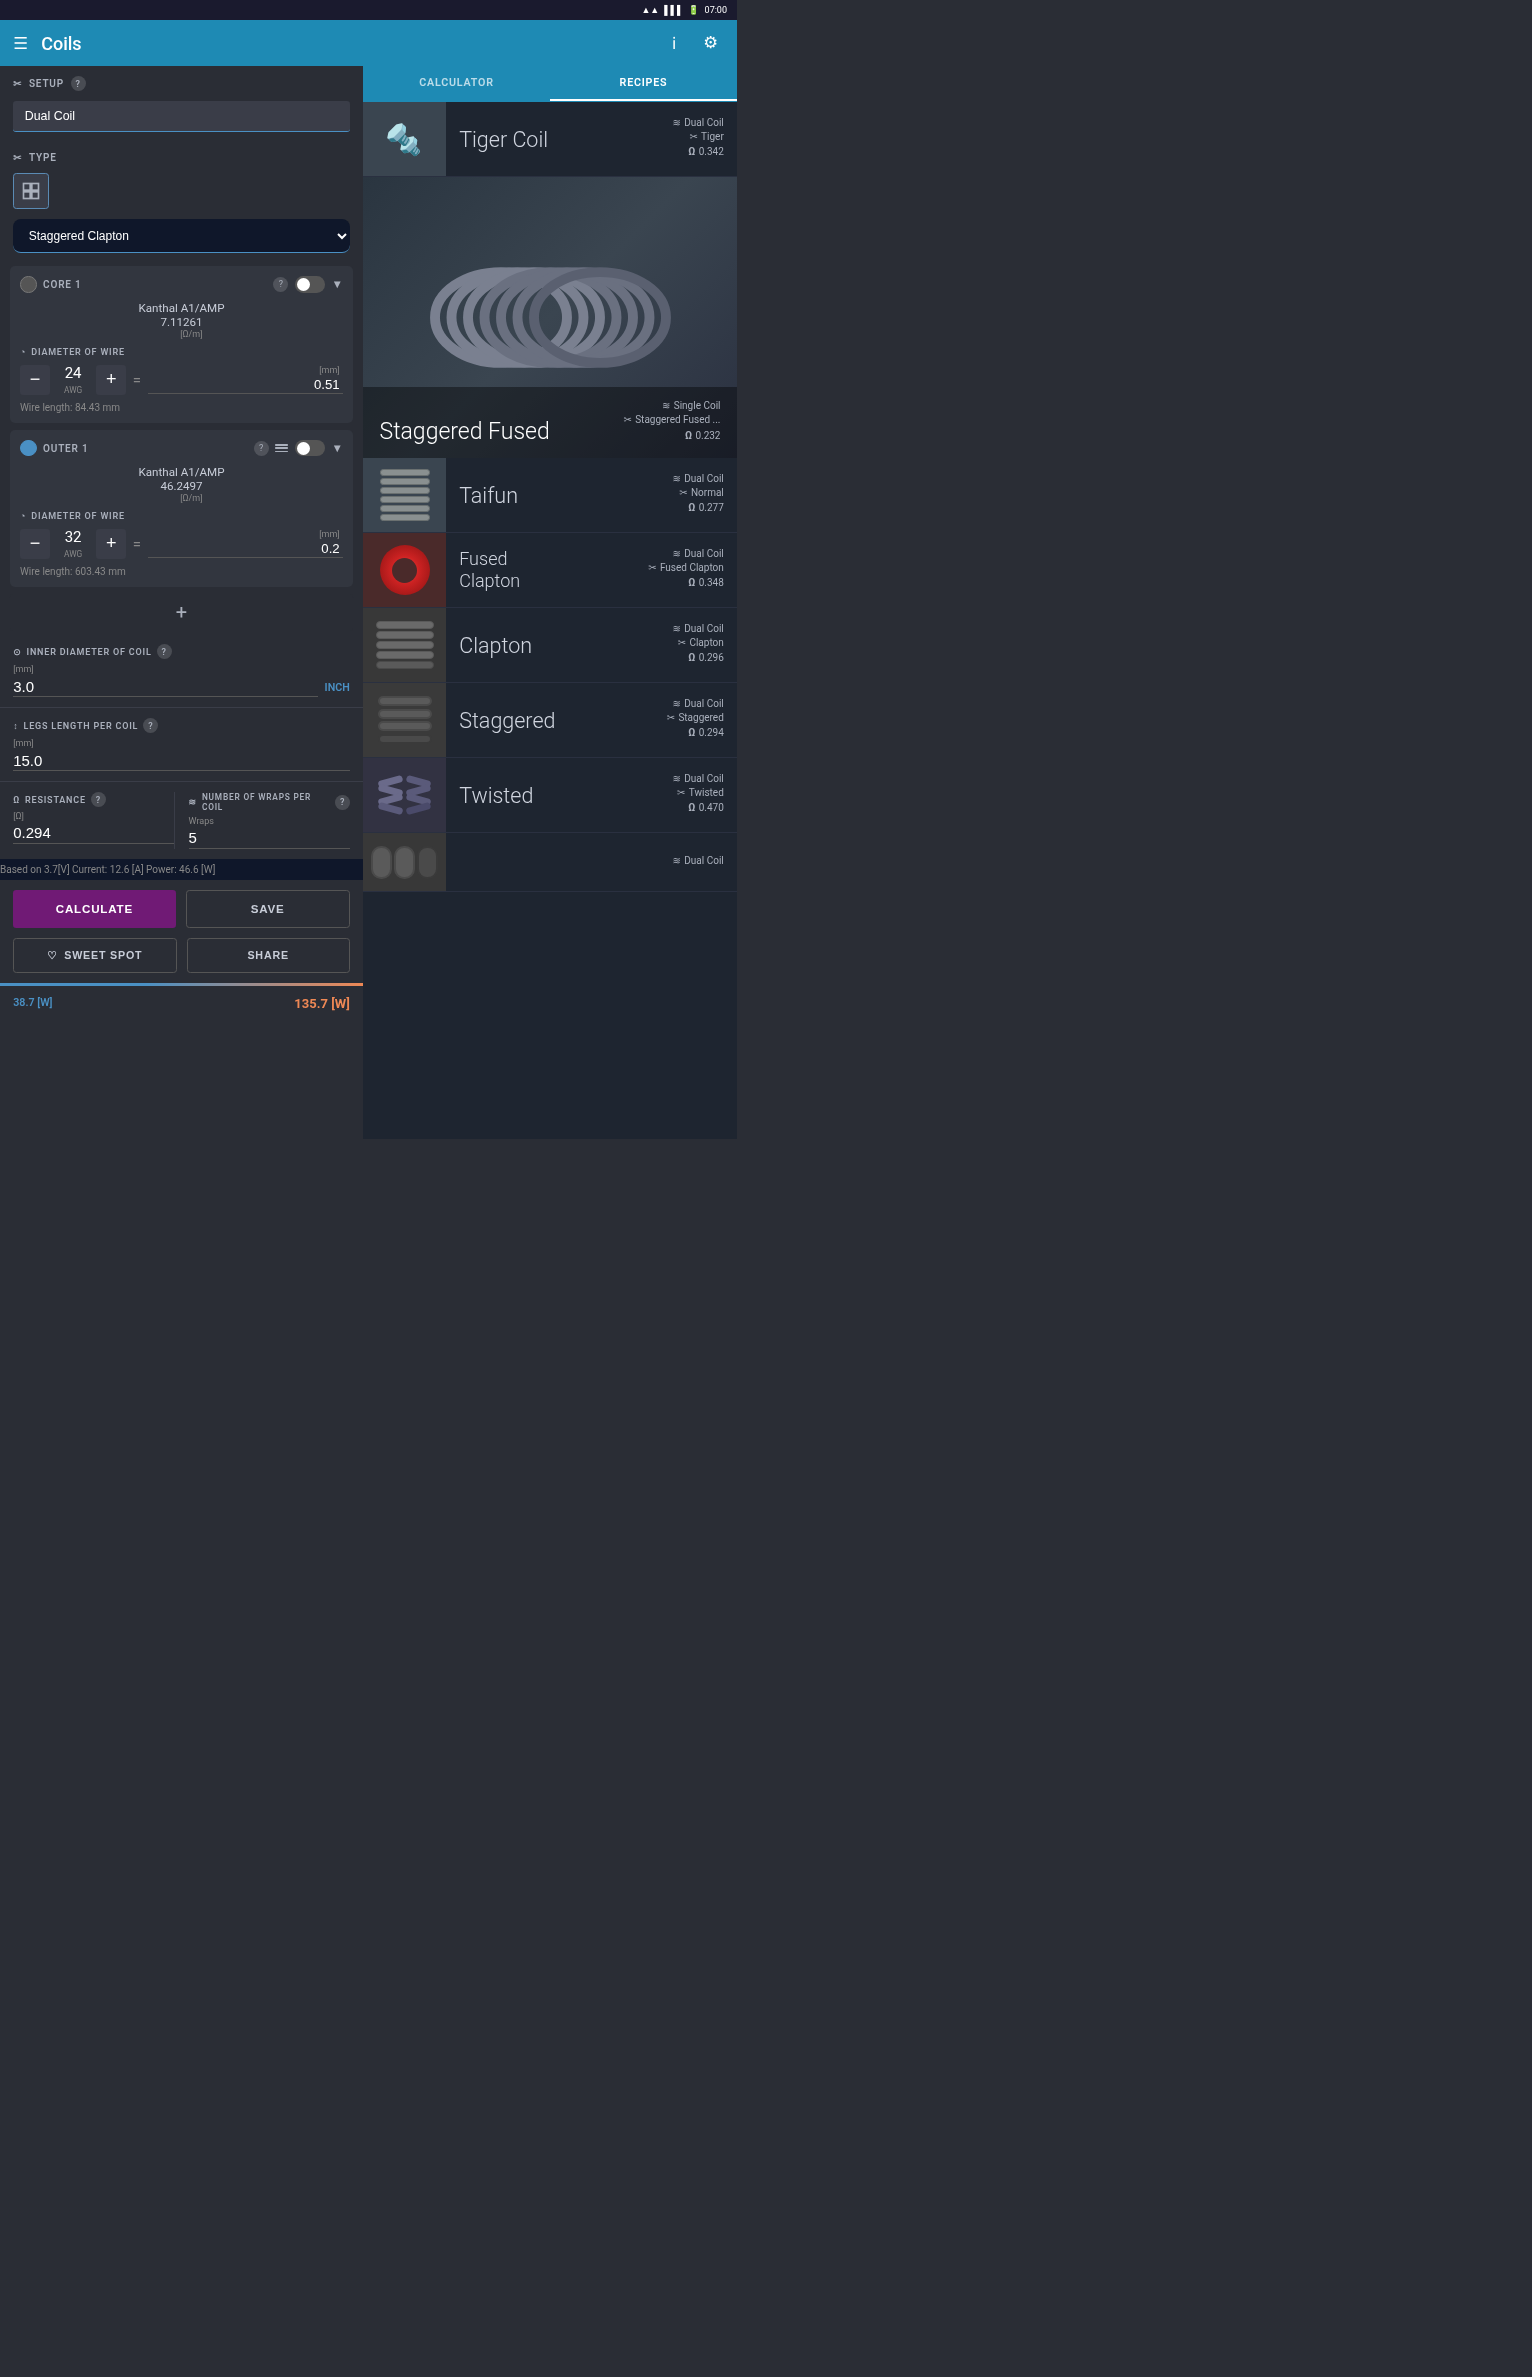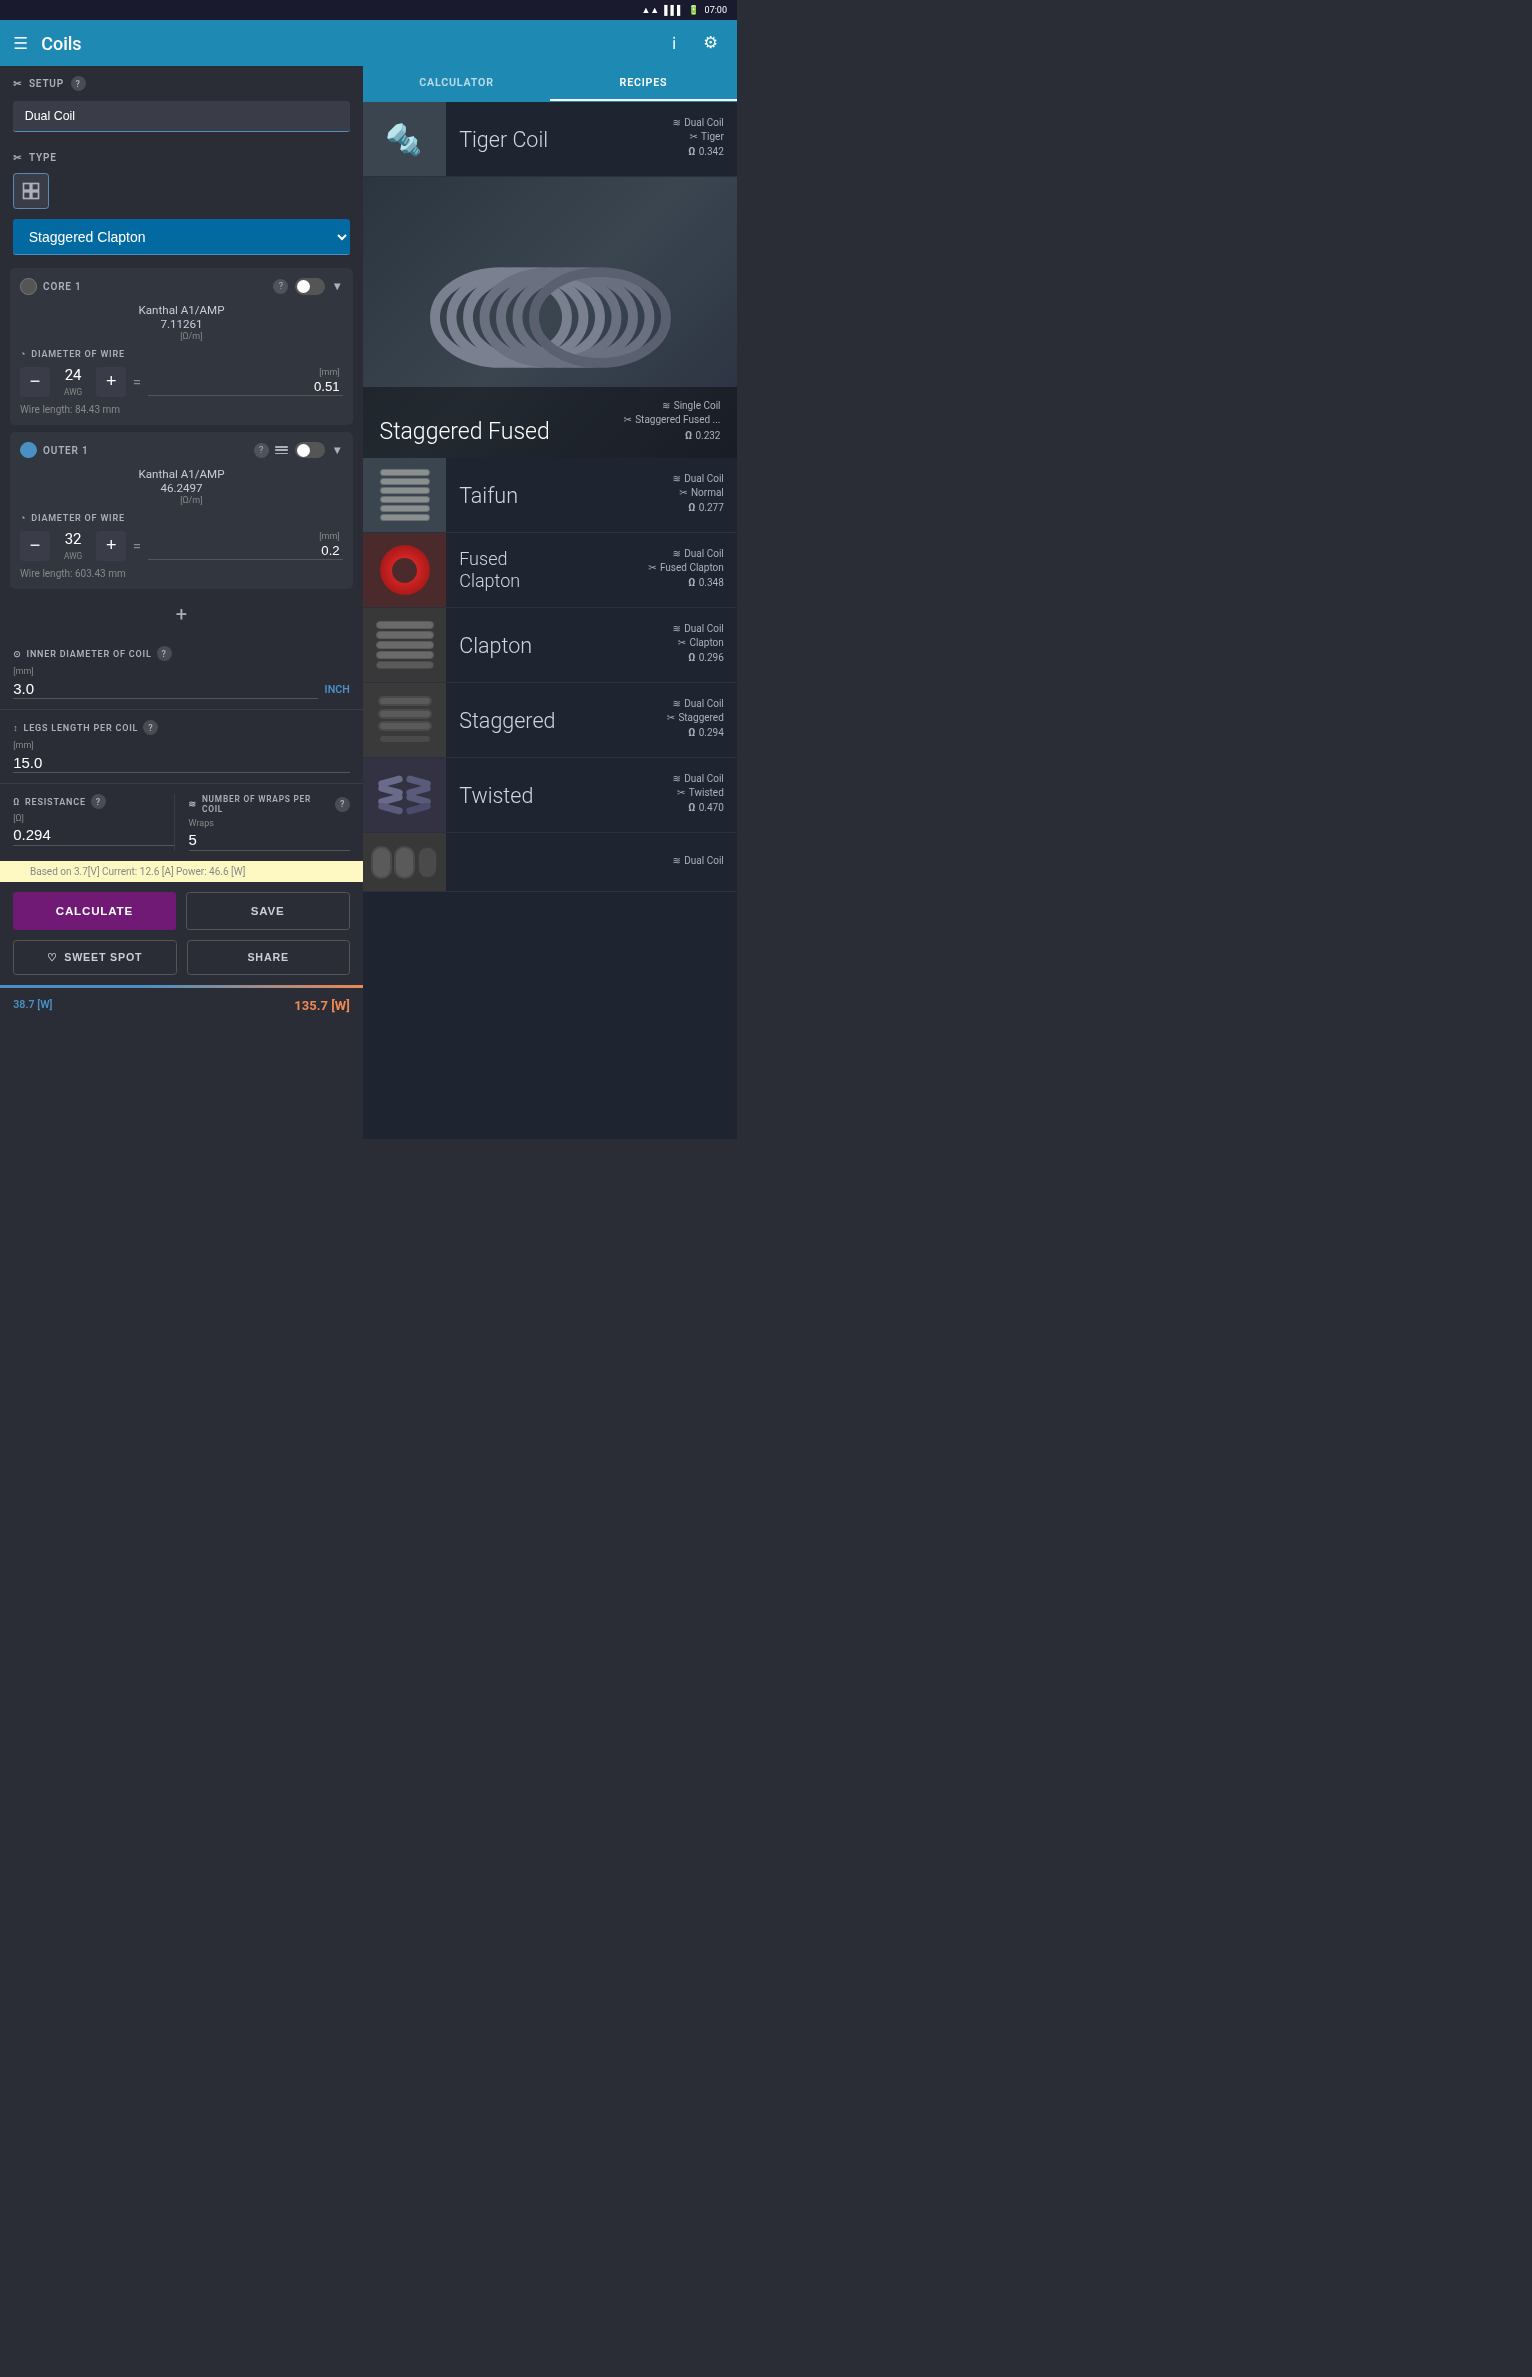--- a/index.html
+++ b/index.html
@@ -160,26 +160,26 @@
       cursor: pointer;
       border: 1.7px solid #5a8ab4;
     }
     .type-icon svg {
       width: 20px;
       height: 20px;
     }
 
     .coil-type-select {
       margin: 3.3px 13.2px 6.6px;
-      background: #0369a1;
+      background: #0f172a;
       border: none;
-      border-radius: 3px;
+      border-radius: 8px;
       padding: 8.3px 11.6px;
       color: white;
-      font-size: 14px;
+      font-size: 12px;
       width: calc(100% - 26.4px);
       cursor: pointer;
       border-bottom: 1.7px solid #4a90c4;
     }
 
     
     .wire-card {
       margin: 6.6px 10px;
       background: #32363f;
       border-radius: 5px;
@@ -415,24 +415,24 @@
     .res-val {
       background: transparent;
       border: none;
       border-bottom: 0.8px solid #555;
       color: white;
       font-size: 15px;
       width: 100%;
       padding: 1.7px 0;
     }
     .power-info {
-      padding: 5px 30px;
+      padding: 5px 0;
       color: #888;
       font-size: 10px;
-      background: #fef9c3;
+      background: #0f172a;
     }
 
     
     .action-row {
       display: flex;
       gap: 0;
       padding: 10px 13.2px;
       gap: 10px;
     }
     .btn-calculate {

